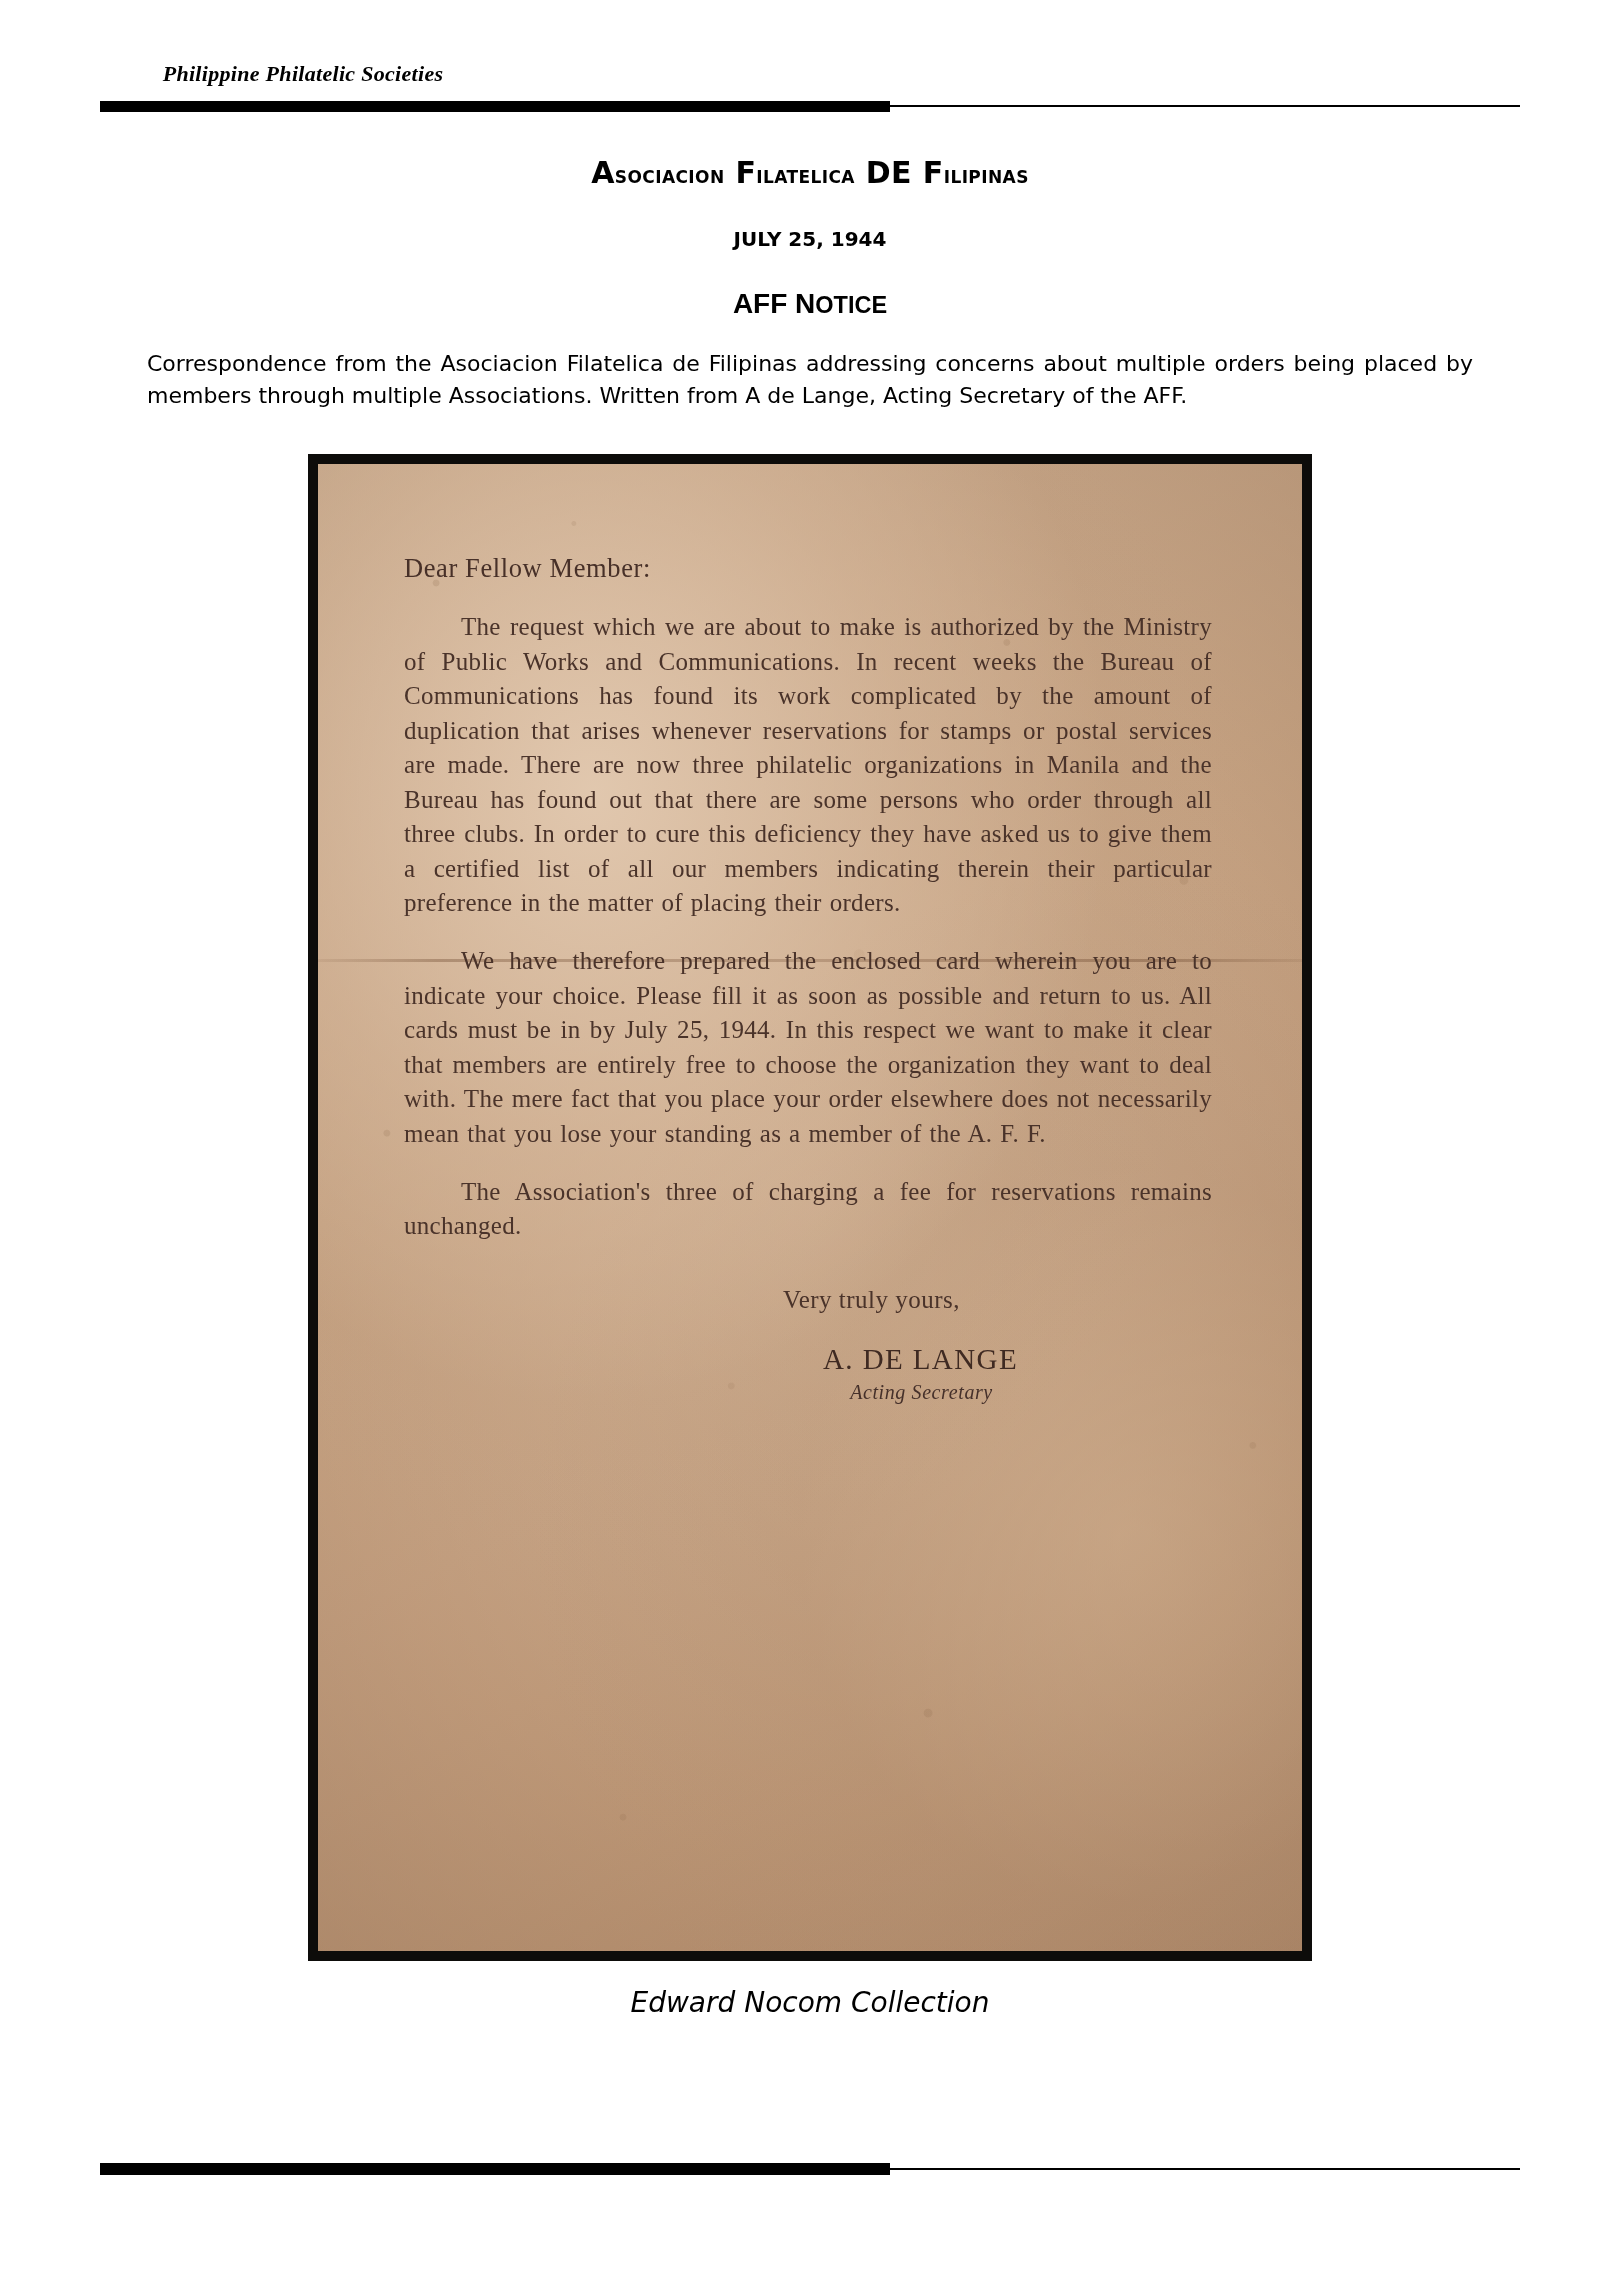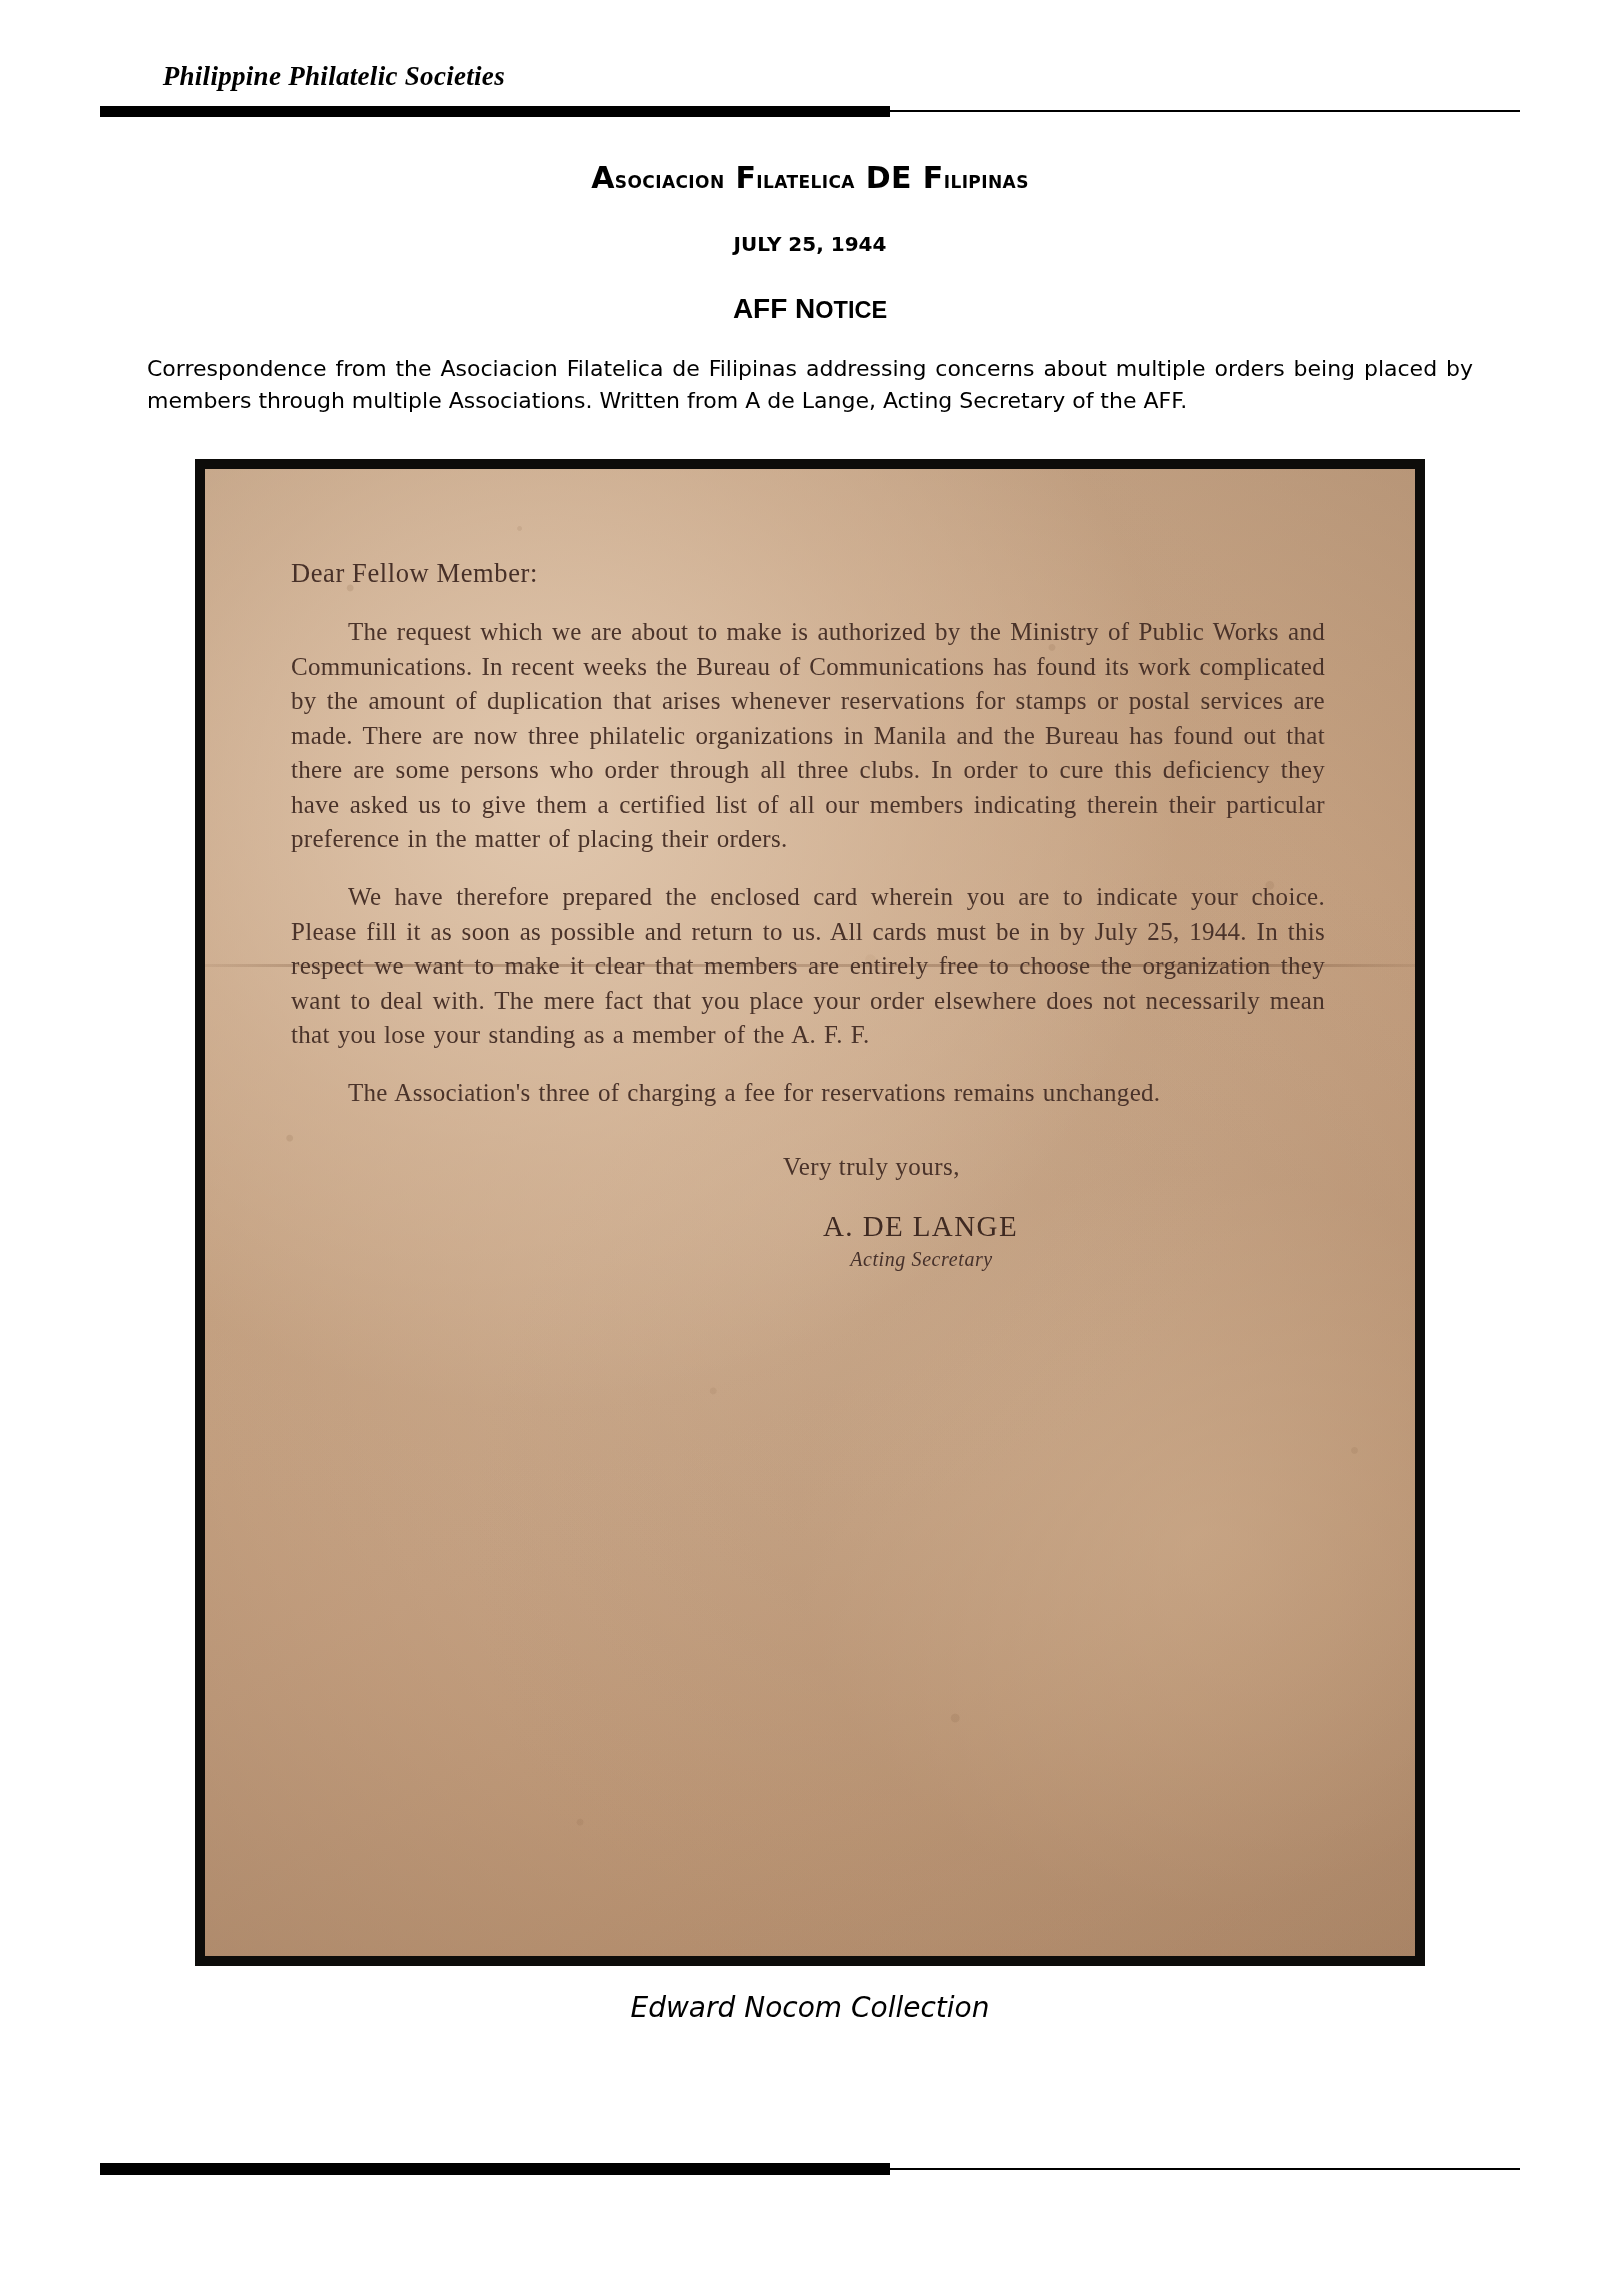--- a/index.html
+++ b/index.html
@@ -24,21 +24,21 @@
   }
 
   
   .header-area {
     padding-top: 61px;
   }
   .running-head {
     font-family: "Liberation Serif", serif;
     font-style: italic;
     font-weight: bold;
-    font-size: 27px;
+    font-size: 22px;
     letter-spacing: 0.3px;
     color: #000;
     padding-left: 15.7px;
   }
   .header-rule-wrap {
     position: relative;
     margin-top: 13.7px;
     height: 11.8px;
   }
   .header-thin-rule {
@@ -98,21 +98,21 @@
     color: #000;
   }
 
   
   .plate-wrap {
     margin-top: 43px;
     display: flex;
     justify-content: center;
   }
   .plate {
-    width: 1230px;
+    width: 1004px;
     height: 1507px;
     border: 10.8px solid #0d0c0a;
     box-sizing: border-box;
     background: #7dd3fc;
     position: relative;
     overflow: hidden;
   }
   .paper {
     position: absolute;
     inset: 0;

